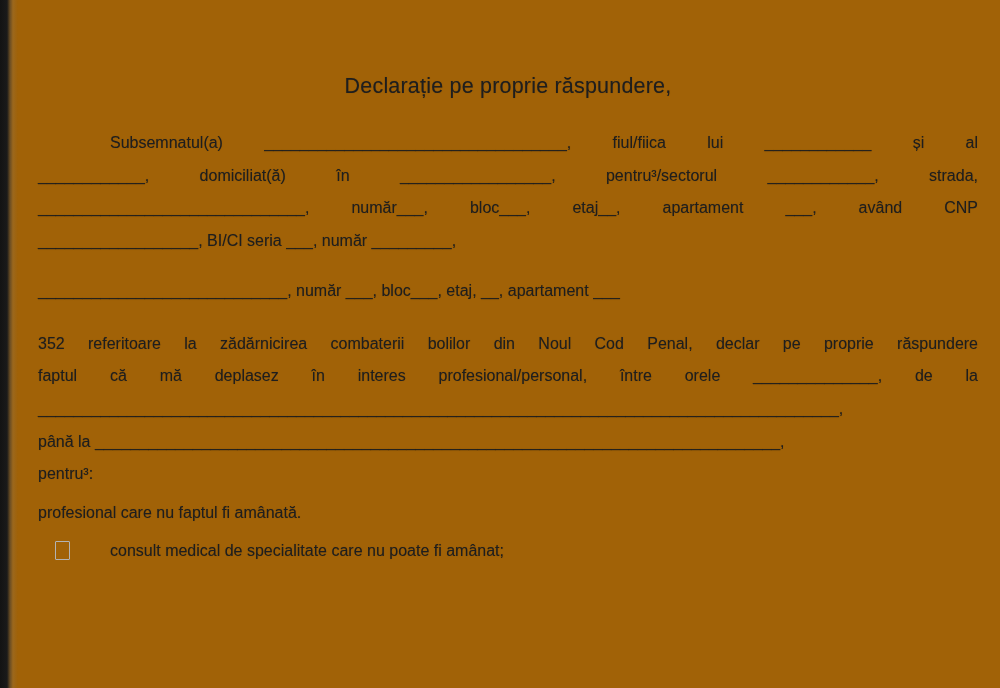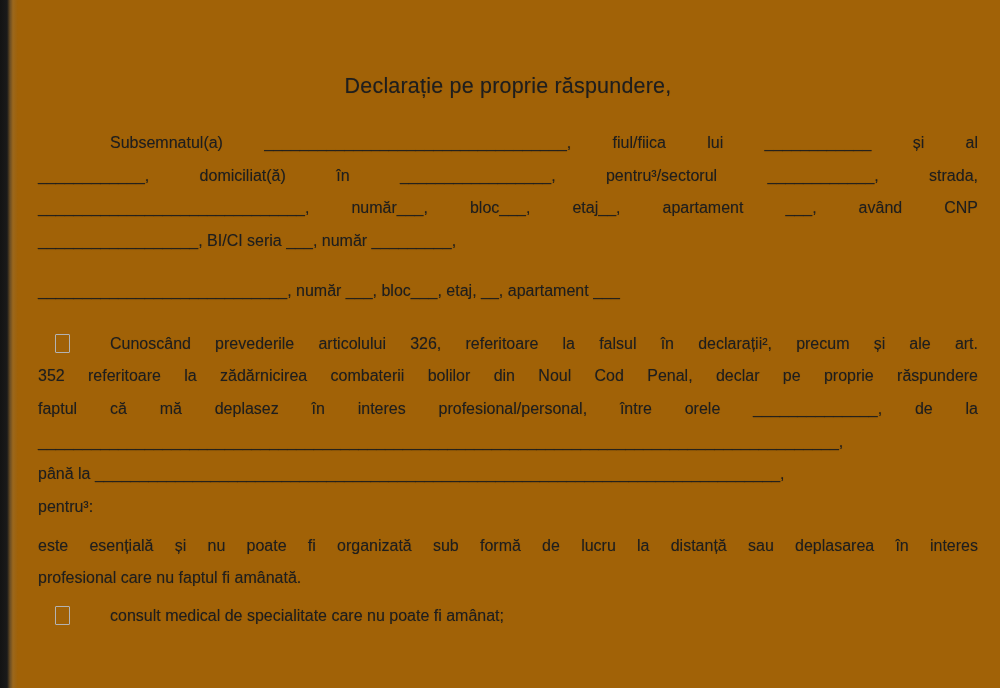--- a/index.html
+++ b/index.html
@@ -49,29 +49,27 @@
         <div class="para" data-name="paragraph-identity">
           <div class="line just ind" data-name="document-line"><span data-name="line-text">Subsemnatul(a) __________________________________, fiul/fiica lui ____________ și al</span></div>
           <div class="line just" data-name="document-line"><span data-name="line-text">____________, domiciliat(ă) în _________________, pentru³/sectorul ____________, strada,</span></div>
           <div class="line just" data-name="document-line"><span data-name="line-text">______________________________, număr___, bloc___, etaj__, apartament ___, având CNP</span></div>
           <div class="line" data-name="document-line"><span data-name="line-text">__________________, BI/CI seria ___, număr _________,</span></div>
         </div>
         <div class="para" data-name="paragraph-residence">
           <div class="line" data-name="document-line"><span data-name="line-text">____________________________, număr ___, bloc___, etaj, __, apartament ___</span></div>
         </div>
         <div class="para" data-name="paragraph-declaration">
-          <div class="line just ind cb" data-name="document-line"><span class="cbbox" data-name="checkbox-icon"></span><span data-name="line-text">Cunoscând prevederile articolului 326, referitoare la falsul în declarații², precum și ale art.</span></div>
           <div class="line just" data-name="document-line"><span data-name="line-text">352 referitoare la zădărnicirea combaterii bolilor din Noul Cod Penal, declar pe proprie răspundere</span></div>
           <div class="line just" data-name="document-line"><span data-name="line-text">faptul că mă deplasez în interes profesional/personal, între orele ______________, de la</span></div>
           <div class="line" data-name="document-line"><span data-name="line-text">__________________________________________________________________________________________,</span></div>
           <div class="line" data-name="document-line"><span data-name="line-text">până la _____________________________________________________________________________,</span></div>
           <div class="line" data-name="document-line"><span data-name="line-text">pentru³:</span></div>
         </div>
         <div class="para" data-name="paragraph-reason-work">
-          <div class="line just" data-name="document-line"><span data-name="line-text">este esențială și nu poate fi organizată sub formă de lucru la distanță sau deplasarea în interes</span></div>
           <div class="line" data-name="document-line"><span data-name="line-text">profesional care nu faptul fi amânată.</span></div>
         </div>
         <div class="para" data-name="paragraph-reason-medical">
           <div class="line ind cb" data-name="document-line"><span class="cbbox" data-name="checkbox-icon"></span><span data-name="line-text">consult medical de specialitate care nu poate fi amânat;</span></div>
         </div>
       </main>
   </div>
 </div>
 
 </body></html>

